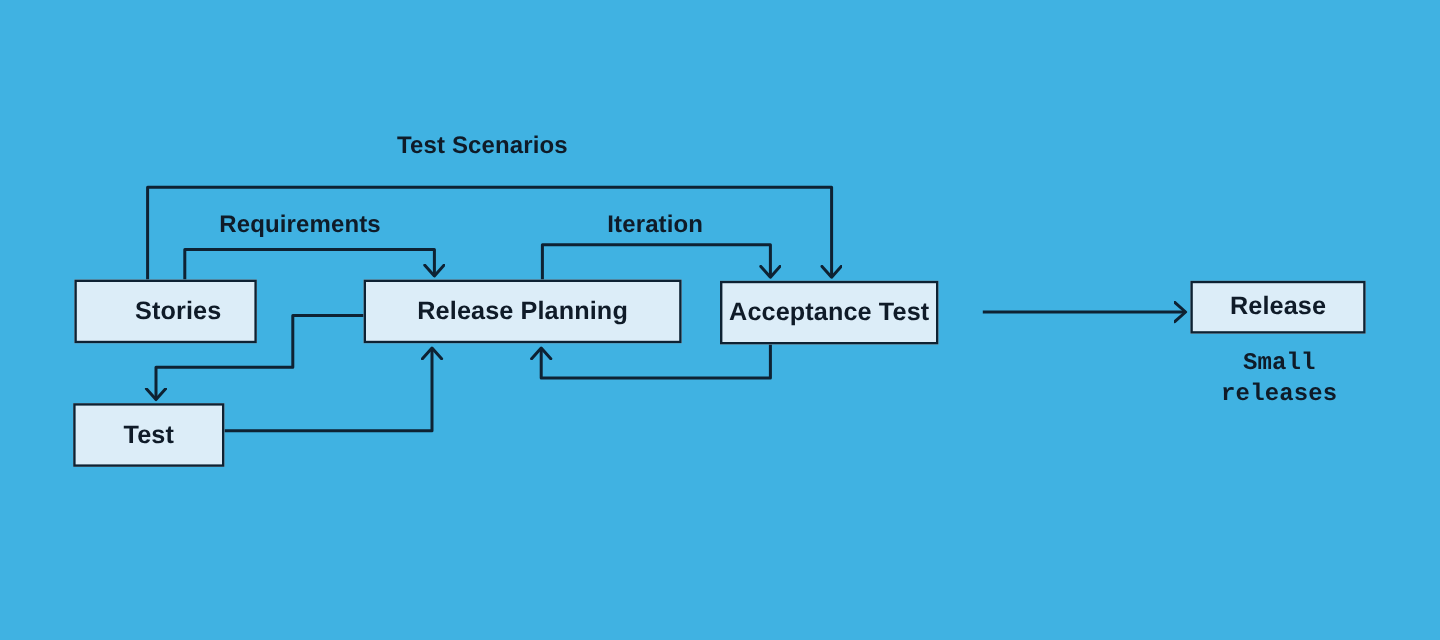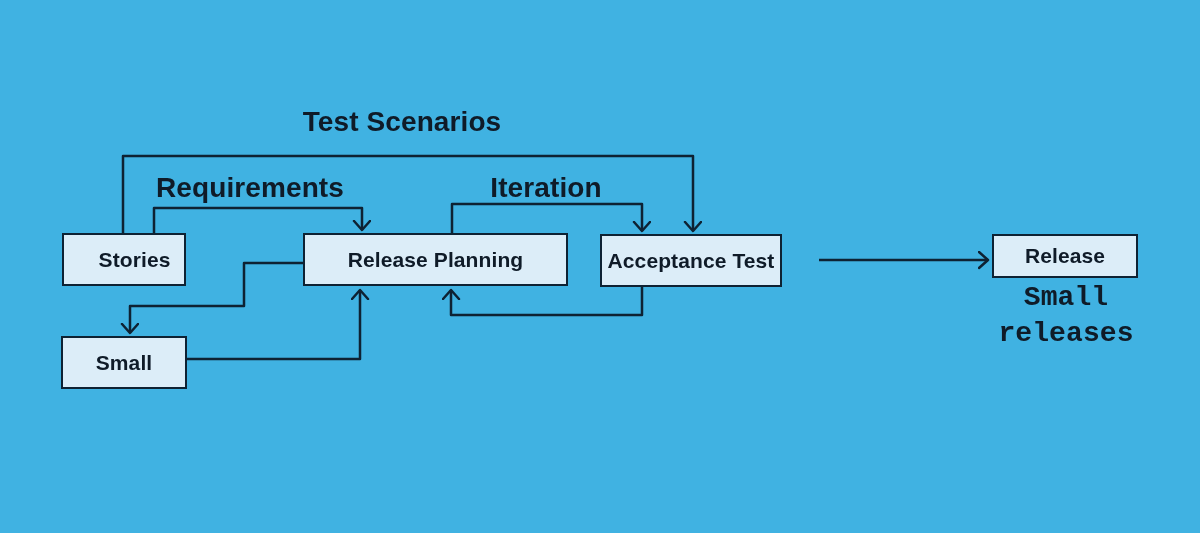--- a/index.html
+++ b/index.html
@@ -25,28 +25,28 @@
     display:flex;align-items:center;justify-content:center;
     box-sizing:border-box;
     color:var(--text);
     font-size:21px;font-weight:700;
     letter-spacing:0.1px;
   }
   .lbl{
     position:absolute;
     transform:translate(-50%,-50%);
     color:var(--text);
-    font-size:28px;font-weight:700;
+    font-size:20px;font-weight:700;
     white-space:pre-line;
     text-align:center;
     line-height:1.28;
     letter-spacing:0.1px;
   }
   
-  .n-stories{left:62px;top:233px;width:124px;height:53px;padding-left:21px;}
+  .n-stories{left:62px;top:233px;width:152px;height:53px;padding-left:21px;}
   .n-release-planning{left:303px;top:233px;width:265px;height:53px;}
   .n-acceptance-test{left:600px;top:234px;width:182px;height:53px;}
   .n-release{left:992px;top:234px;width:146px;height:44px;}
   .n-spike{left:61px;top:336px;width:126px;height:53px;}
   
   .l-test-scenarios{left:402px;top:122px;}
   .l-requirements{left:250px;top:188px;}
   .l-iteration{left:546px;top:188px;}
   .l-estimates{left:250px;top:336px;}
   .l-customer-approval{left:904px;top:227px;}
@@ -78,21 +78,21 @@
   <div class="node n-release-planning">
     <span>Release Planning</span>
   </div>
   <div class="node n-acceptance-test">
     <span>Acceptance Test</span>
   </div>
   <div class="node n-release">
     <span>Release</span>
   </div>
   <div class="node n-spike">
-    <span>Small</span>
+    <span>Test</span>
   </div>
 
   <div class="lbl l-test-scenarios">Test Scenarios</div>
   <div class="lbl l-requirements">Requirements</div>
   <div class="lbl l-iteration">Iteration</div>
   <div class="lbl l-small-releases">Small releases</div>
 
 </div>
 
 </body></html>

